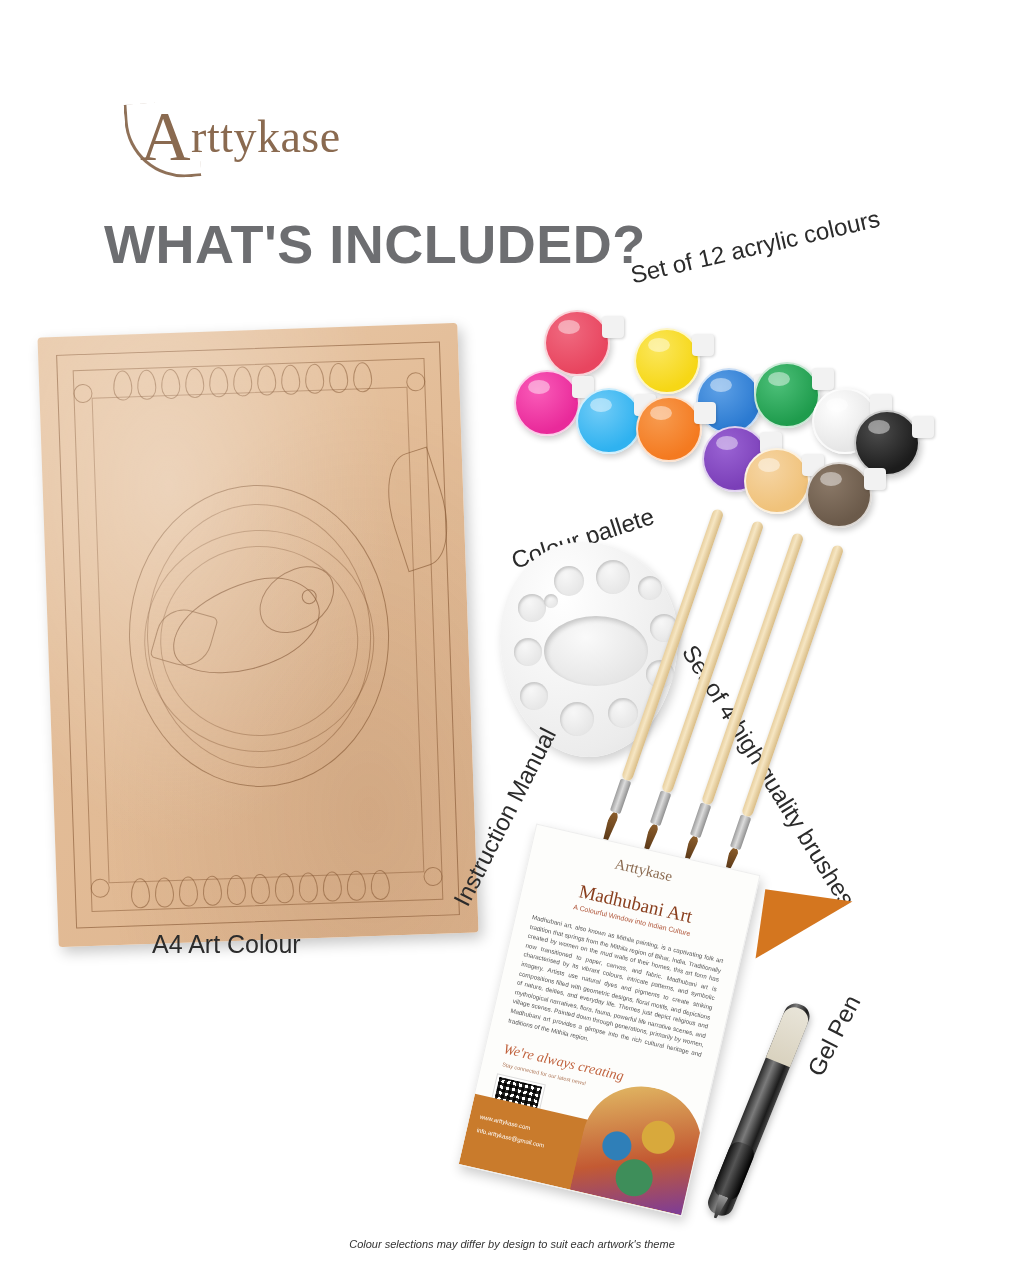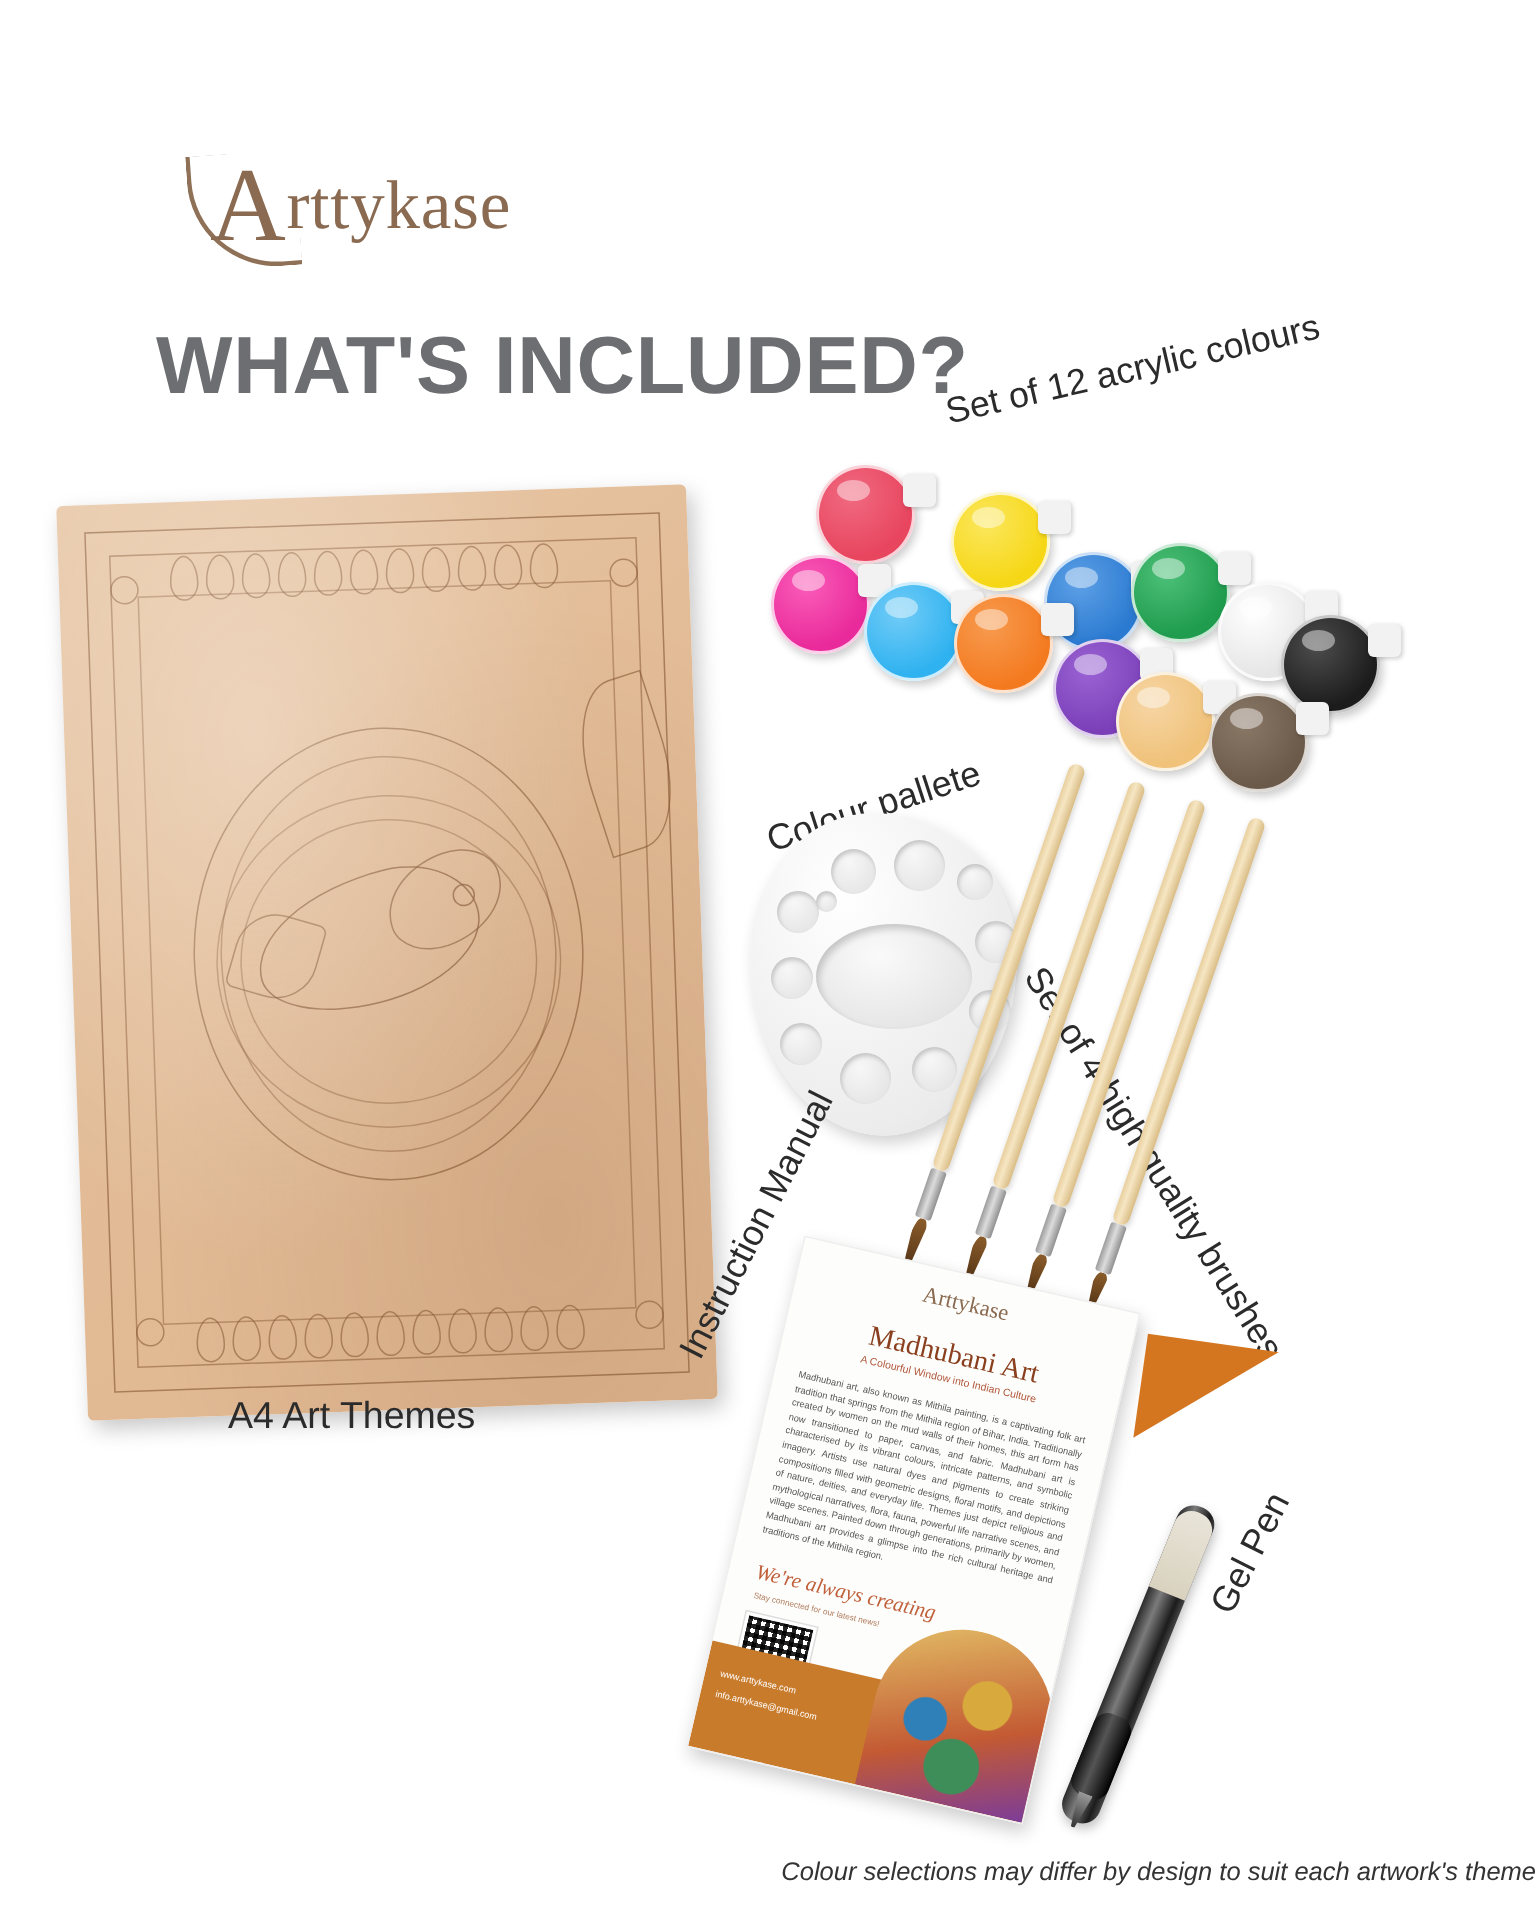--- a/index.html
+++ b/index.html
@@ -495,23 +495,23 @@
     transform: rotate(-63deg);
     transform-origin: left top;
     white-space: nowrap;
   }
 
   
   .footer-note {
     position: absolute;
     left: 0; right: 0;
     top: 1238px;
-    text-align: right;
+    text-align: center;
     font-style: italic;
-    font-size: 17px;
+    font-size: 11px;
     color: #333;
   }
 </style>
 </head>
 <body>
 
 <div class="page">
 
   <div class="logo">
     <div class="logo-swoosh"></div>
@@ -566,21 +566,21 @@
       <div class="fish">
         <div class="fish-body"></div>
         <div class="fish-head"></div>
         <div class="fish-eye"></div>
         <div class="fish-tail"></div>
       </div>
       <div class="leaf"></div>
     </div>
   </div>
   <div class="board-caption">
-    <div>A4 Art Themes</div>
+    <div>A4 Art Colour</div>
   </div>
 
   <div class="pots-caption">Set of 12 acrylic colours</div>
   <div class="pots">
     <div class="pot" style="left:44px;top:10px;background:radial-gradient(circle at 35% 30%, #f06a80, #e8455f 70%);"></div>
     <div class="pot" style="left:134px;top:28px;background:radial-gradient(circle at 35% 30%, #fbe75d, #f6d716 70%);"></div>
     <div class="pot" style="left:196px;top:68px;background:radial-gradient(circle at 35% 30%, #5da0e6, #2b7ad1 70%);"></div>
     <div class="pot" style="left:254px;top:62px;background:radial-gradient(circle at 35% 30%, #4dc079, #1f9c4d 70%);"></div>
     <div class="pot" style="left:14px;top:70px;background:radial-gradient(circle at 35% 30%, #fa5cb9, #e92a9a 70%);"></div>
     <div class="pot" style="left:76px;top:88px;background:radial-gradient(circle at 35% 30%, #72ccf7, #2fb2f0 70%);"></div>

